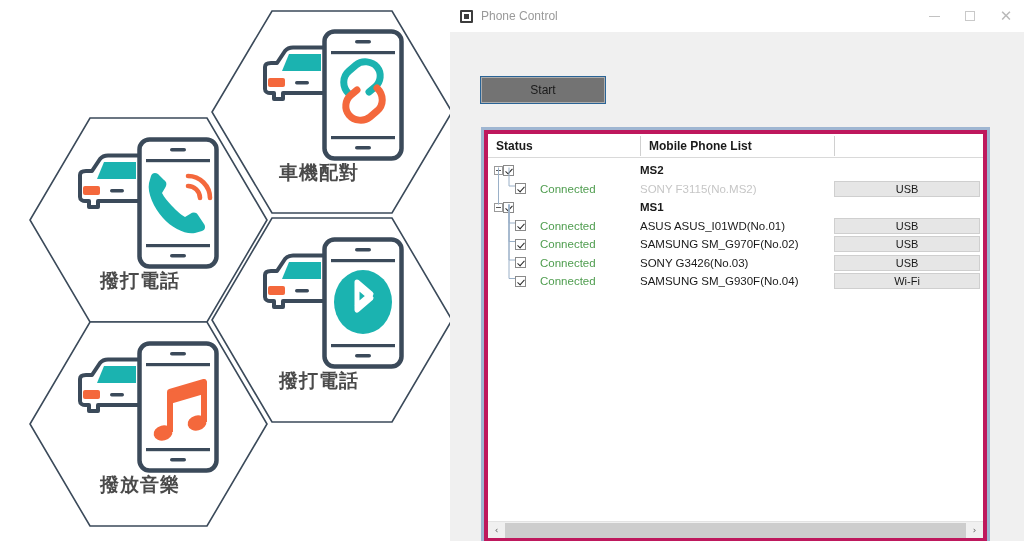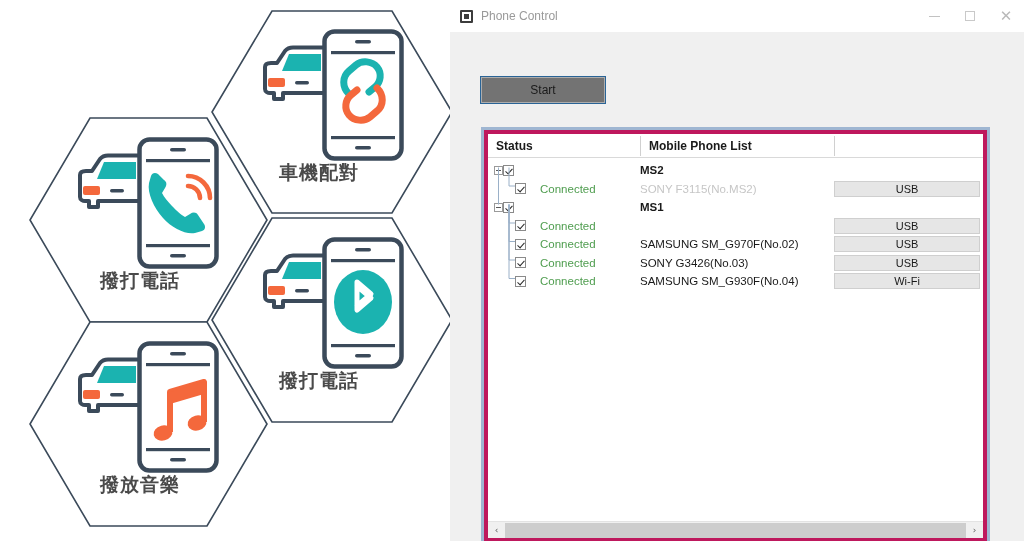--- a/index.html
+++ b/index.html
@@ -295,20 +295,21 @@
                 <div class="col-name name-bold">MS1</div>
                 <div class="col-mode"></div>
               </div>
               <div class="row">
                 <div class="col-status">
                   <div class="tnode" style="left: 27px;">
                     <span class="cbox" style="margin-left: 0px;"></span>
                     <span class="conn-txt">Connected</span>
                   </div>
                 </div>
+                <div class="col-name">ASUS ASUS_I01WD(No.01)</div>
                 <div class="col-mode">
                   <div class="mode-btn">USB</div>
                 </div>
               </div>
               <div class="row">
                 <div class="col-status">
                   <div class="tnode" style="left: 27px;">
                     <span class="cbox" style="margin-left: 0px;"></span>
                     <span class="conn-txt">Connected</span>
                   </div>

